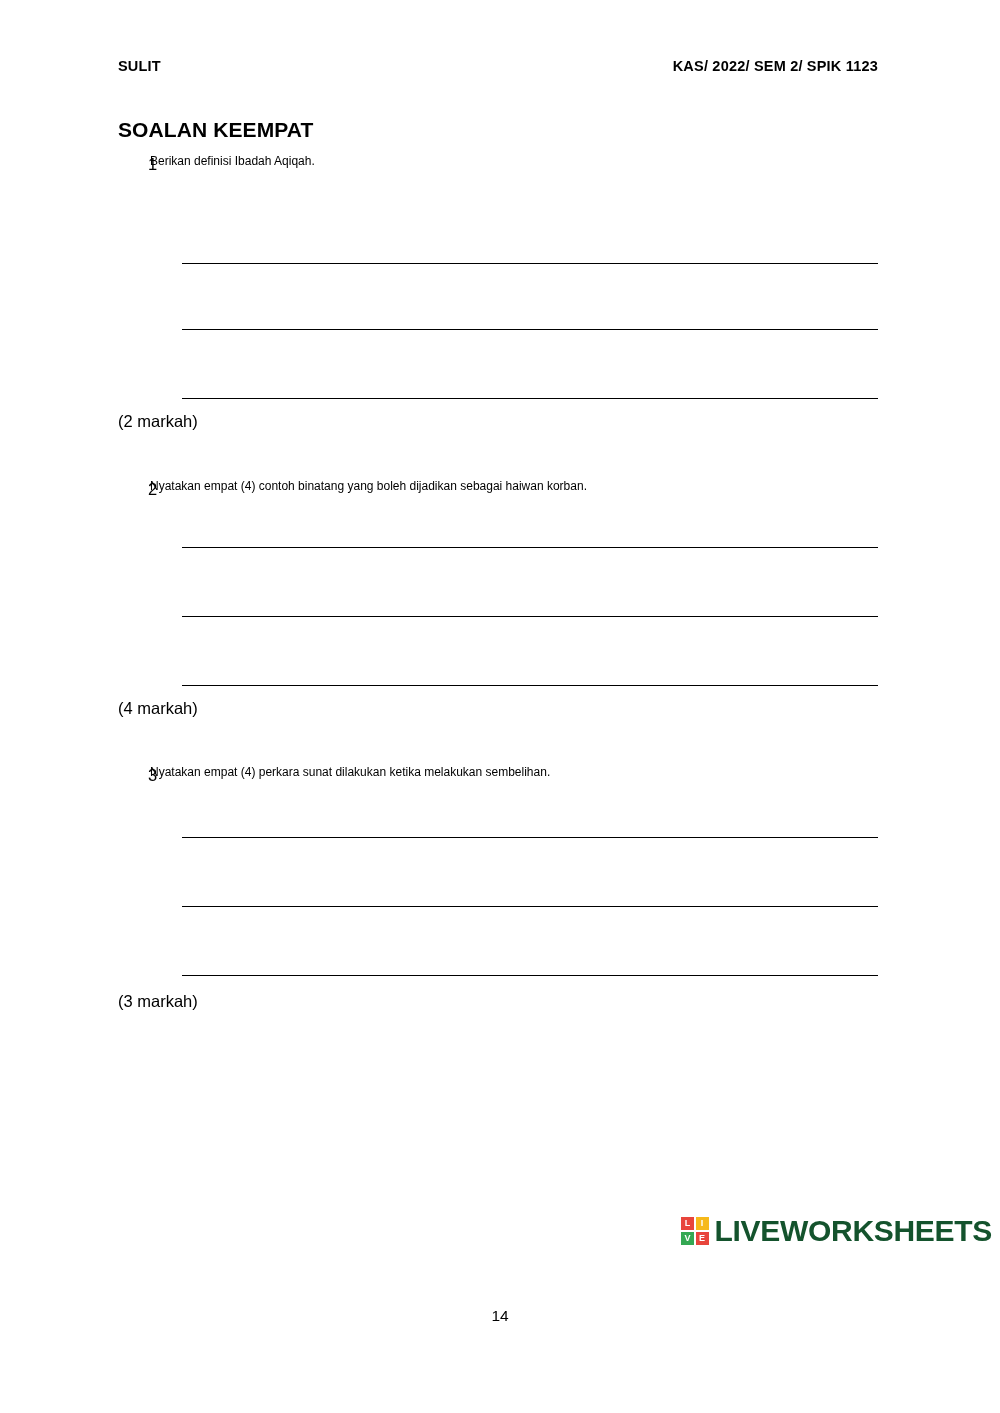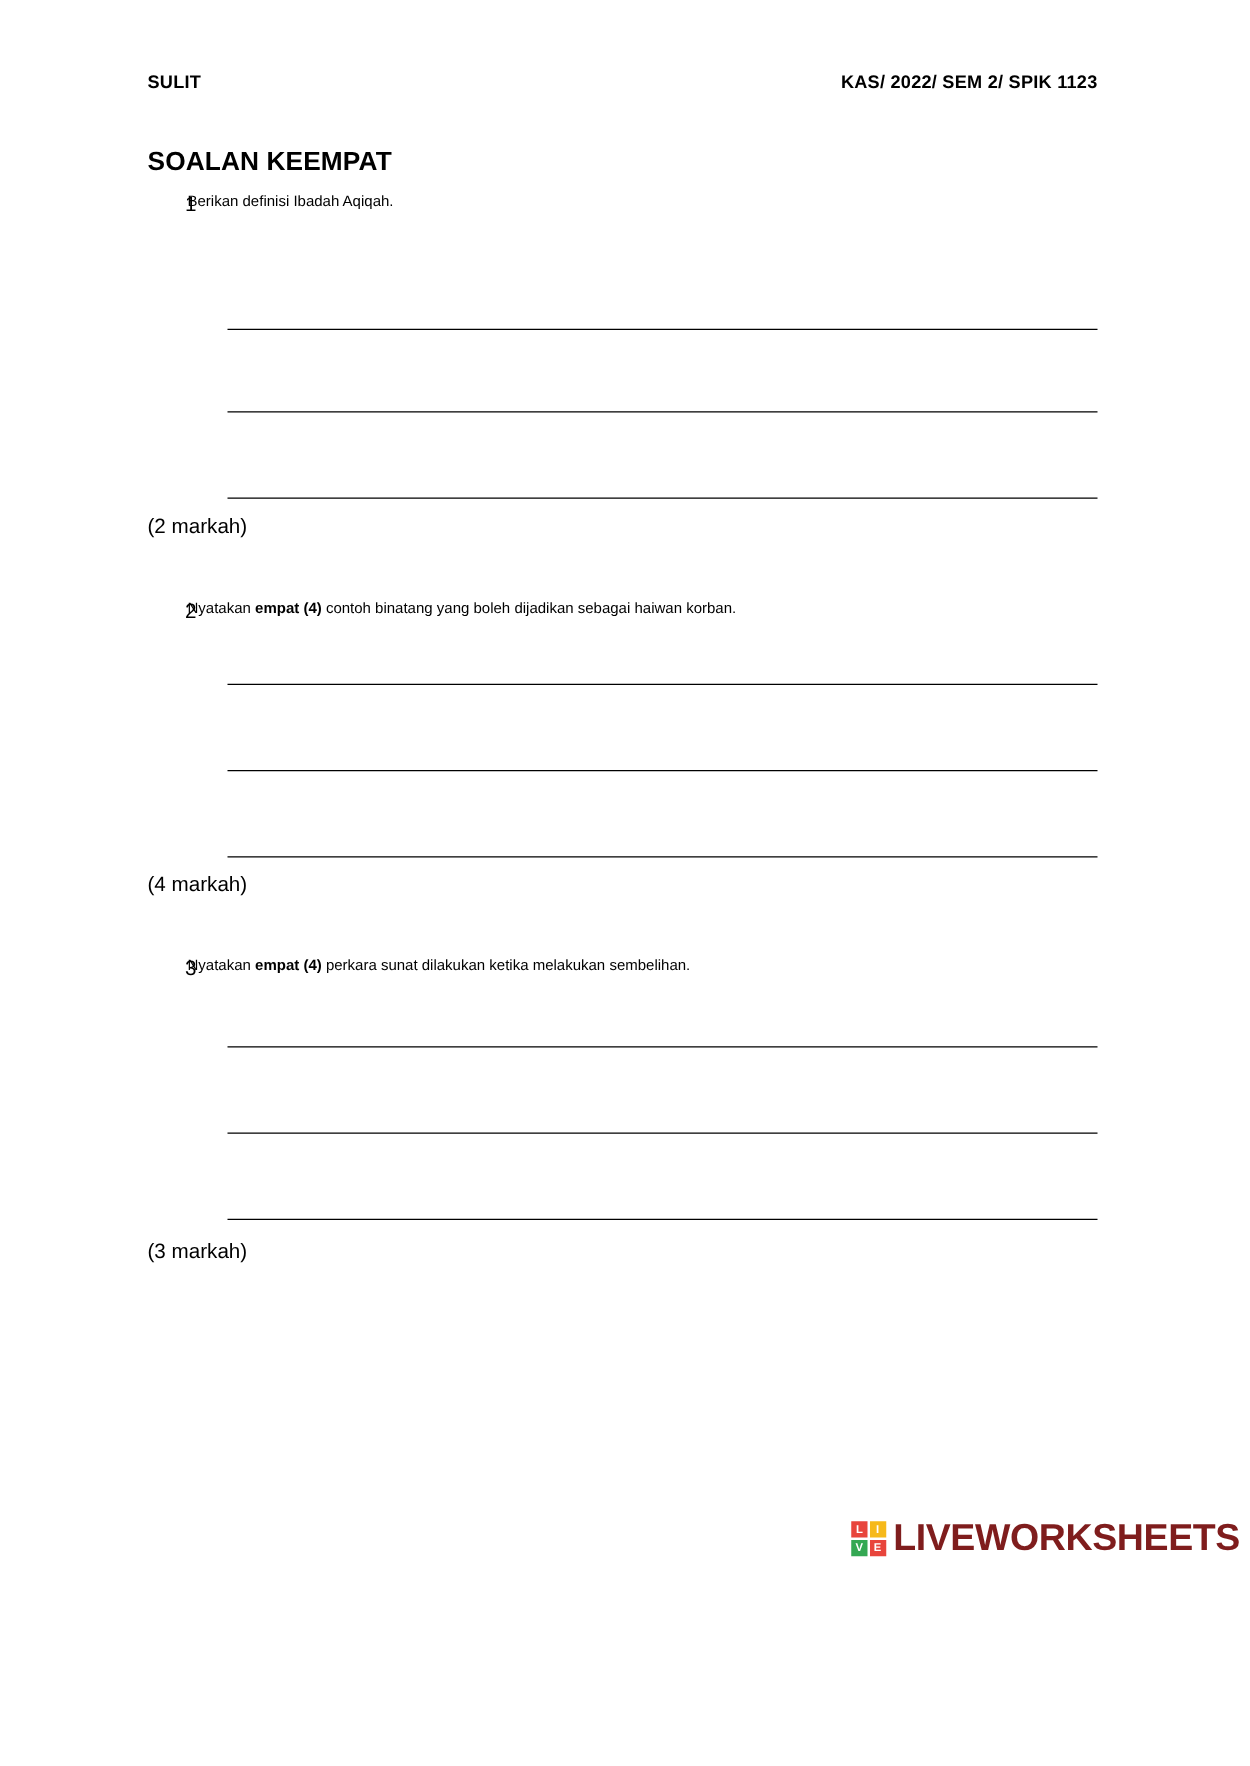--- a/index.html
+++ b/index.html
@@ -70,21 +70,21 @@
     padding-left: 30px;
     box-sizing: border-box;
   }
   .q-text {
     font-size: 12px;
     line-height: 1.55;
     flex: 1;
     max-width: 700px;
   }
   .q-text b {
-    font-weight: bold;
+    font-weight: normal;
   }
 
   .answer-lines {
     margin-left: 64px;
     margin-right: 0;
   }
   .ans-line {
     border-bottom: 1.4px solid #000000;
     height: 0;
   }
@@ -128,21 +128,21 @@
     text-align: center;
     font-family: "Liberation Sans", sans-serif;
   }
   .sq-l { background: #e8453c; }
   .sq-i { background: #f6b91a; }
   .sq-v { background: #34a853; }
   .sq-e { background: #e8453c; }
   .lws-text {
     font-size: 30px;
     font-weight: bold;
-    color: #7f1d1d;
+    color: #14532d;
     letter-spacing: -0.3px;
     font-family: "Liberation Sans", sans-serif;
   }
 </style>
 </head>
 <body>
 
 <div class="page">
 
   <div class="header">
@@ -188,20 +188,21 @@
       <div class="answer-lines">
         <div class="ans-line" style="margin-top:48px;"></div>
         <div class="ans-line" style="margin-top:68px;"></div>
         <div class="ans-line" style="margin-top:68px;"></div>
       </div>
       <div class="marks" style="margin-top:16px;">(3 markah)</div>
     </div>
 
   </div>
 
+  <div class="page-number">14</div>
 
   <div class="lws-logo">
     <div class="lws-squares">
       <span class="sq-l">L</span>
       <span class="sq-i">I</span>
       <span class="sq-v">V</span>
       <span class="sq-e">E</span>
     </div>
     <div class="lws-text">LIVEWORKSHEETS</div>
   </div>

